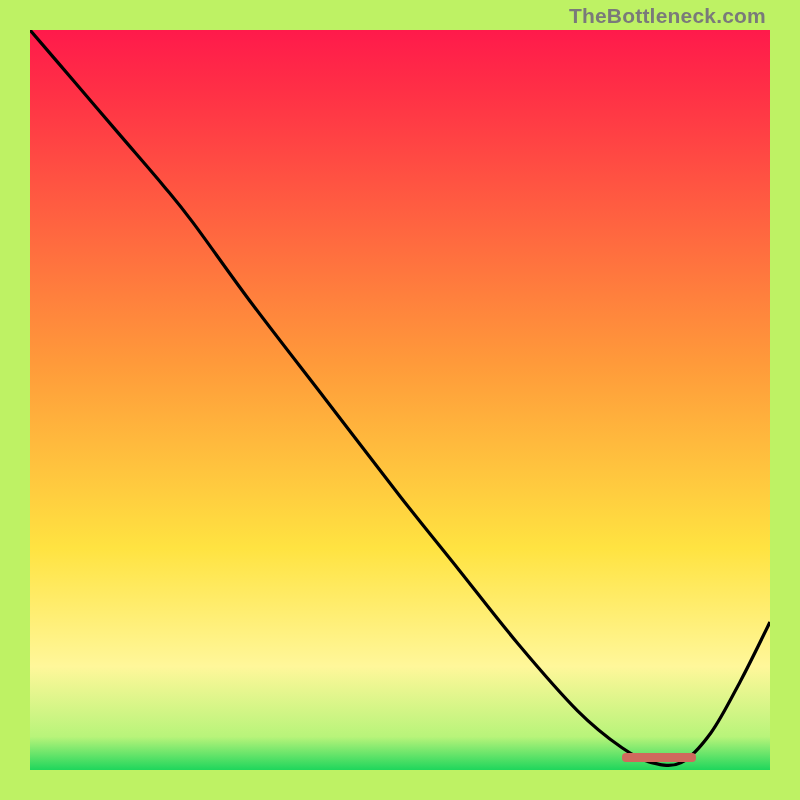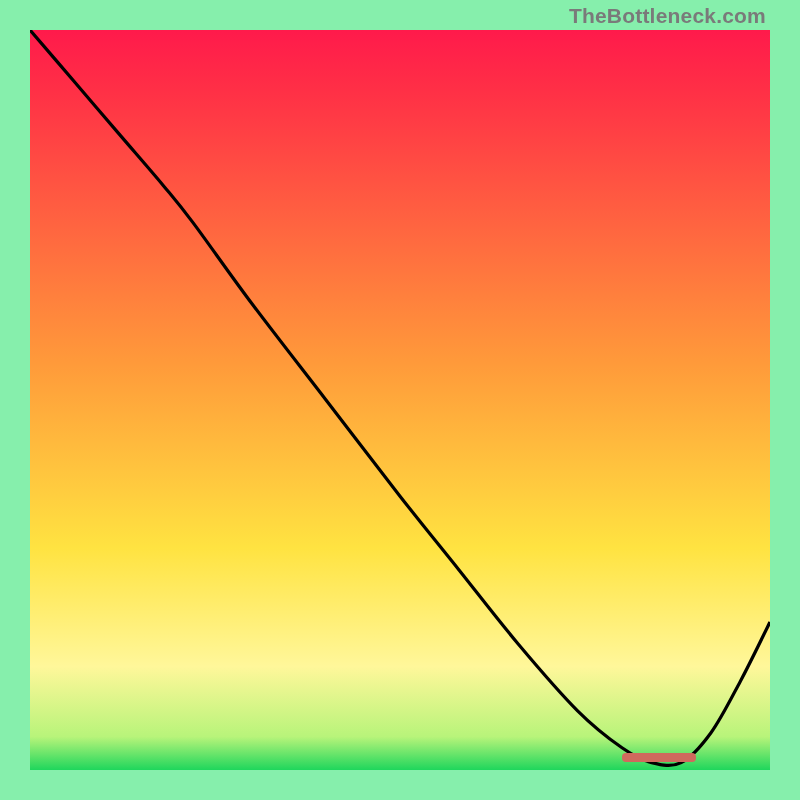--- a/index.html
+++ b/index.html
@@ -8,21 +8,21 @@
     width: 800px;
     height: 800px;
     background: #000;
     overflow: hidden;
     font-family: Arial, Helvetica, sans-serif;
   }
   .frame {
     position: relative;
     width: 800px;
     height: 800px;
-    background: #86efac;
+    background: #bef264;
   }
   .plot-area {
     position: absolute;
     left: 30px;
     top: 30px;
     width: 740px;
     height: 740px;
     
     background: linear-gradient(
       to bottom,

